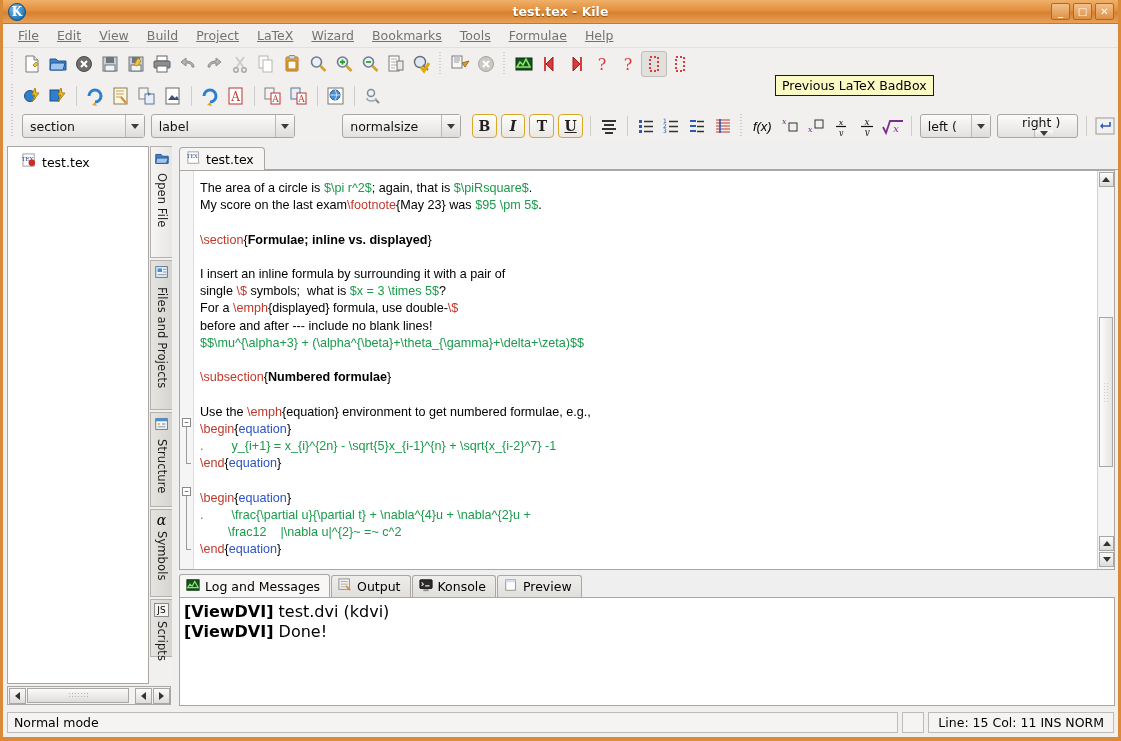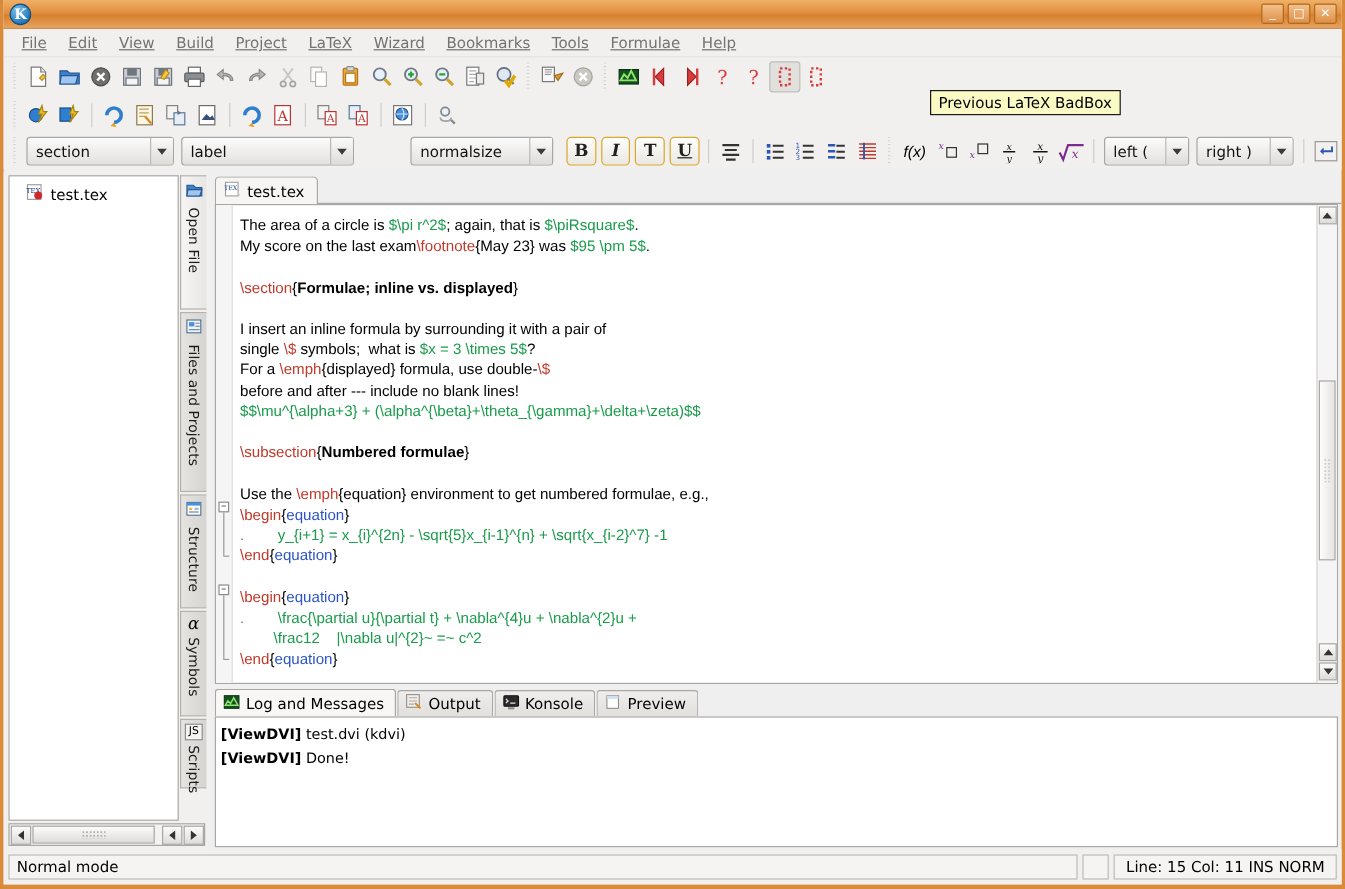--- a/index.html
+++ b/index.html
@@ -264,21 +264,21 @@
     border: 1px solid #a9a6a3; border-bottom: none;
     border-radius: 3px 3px 0 0;
     background: linear-gradient(to bottom,#f0eeec,#e1dfdc);
     font-size: 12.5px; margin-right: 1px;
   }
   .btab.sel { background: #f8f7f6; height: 23px; }
   .logbox {
     flex: 1; background: #fff;
     border: 1px solid #a9a6a3;
     padding: 4px 0 0 4px;
-    font-size: 12px; line-height: 20px;
+    font-size: 16px; line-height: 20px;
     overflow: hidden;
   }
   .logbox b { font-weight: bold; }
 
   
   .statusbar {
     position: absolute; left: 0; right: 0; bottom: 0; height: 29px;
     background: #f1f0ef;
     display: flex; align-items: center; padding: 0 4px; gap: 4px;
   }
@@ -295,20 +295,21 @@
     font-size: 12.5px;
   }
 </style>
 </head>
 <body>
 
 <div id="app">
 
   <div class="titlebar">
     <div class="tb-icon">K</div>
+    <div class="tb-title">test.tex - Kile</div>
     <div class="tb-buttons">
       <div class="tb-btn">
           <span>_</span>
         </div>
       <div class="tb-btn">
           <span>□</span>
         </div>
       <div class="tb-btn">
           <span>✕</span>
         </div>
@@ -711,21 +712,21 @@
     </div>
 
     <div class="sep"></div>
 
     <div class="combo" style="width:72px;">
       <div class="cv">left (</div>
       <div class="arrowbox">
           <div class="tri-down"></div>
         </div>
     </div>
-    <div class="combo" style="width:82px;">
+    <div class="combo" style="width:82px;flex-direction:column;">
       <div class="cv">right )</div>
       <div class="arrowbox">
           <div class="tri-down"></div>
         </div>
     </div>
 
     <div class="sep"></div>
 
     <div class="ticon">
       <svg width="22" height="22" viewBox="0 0 22 22">

